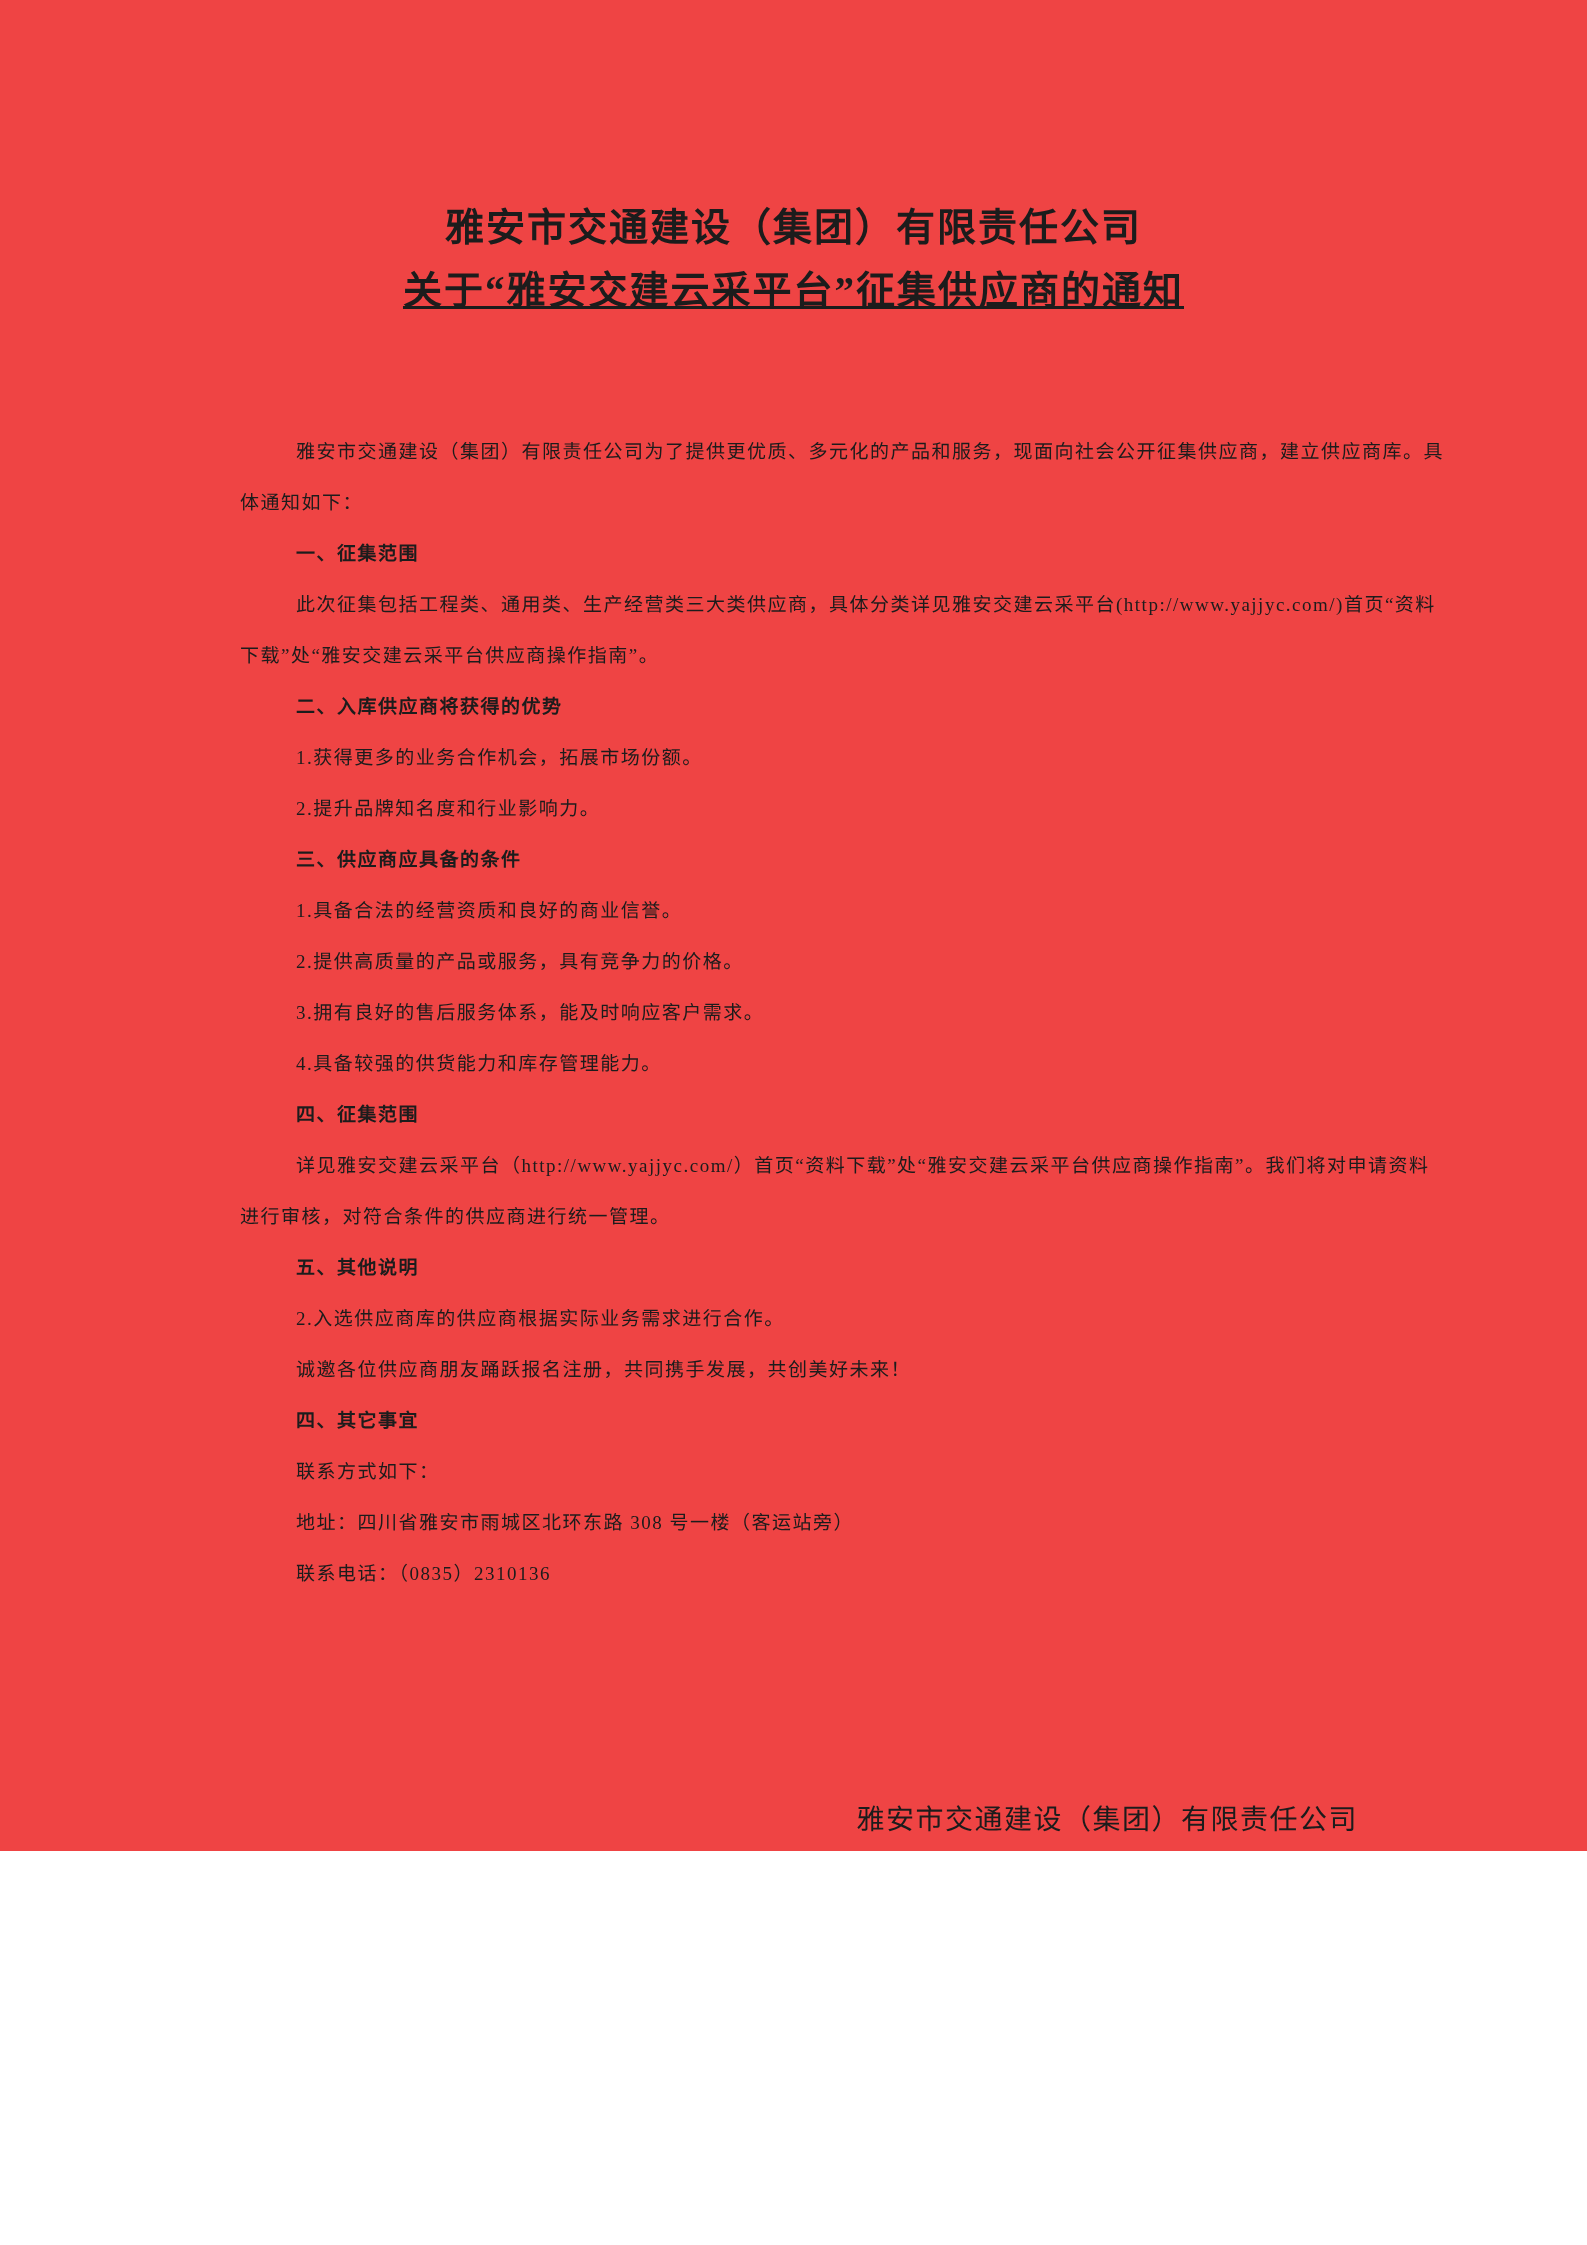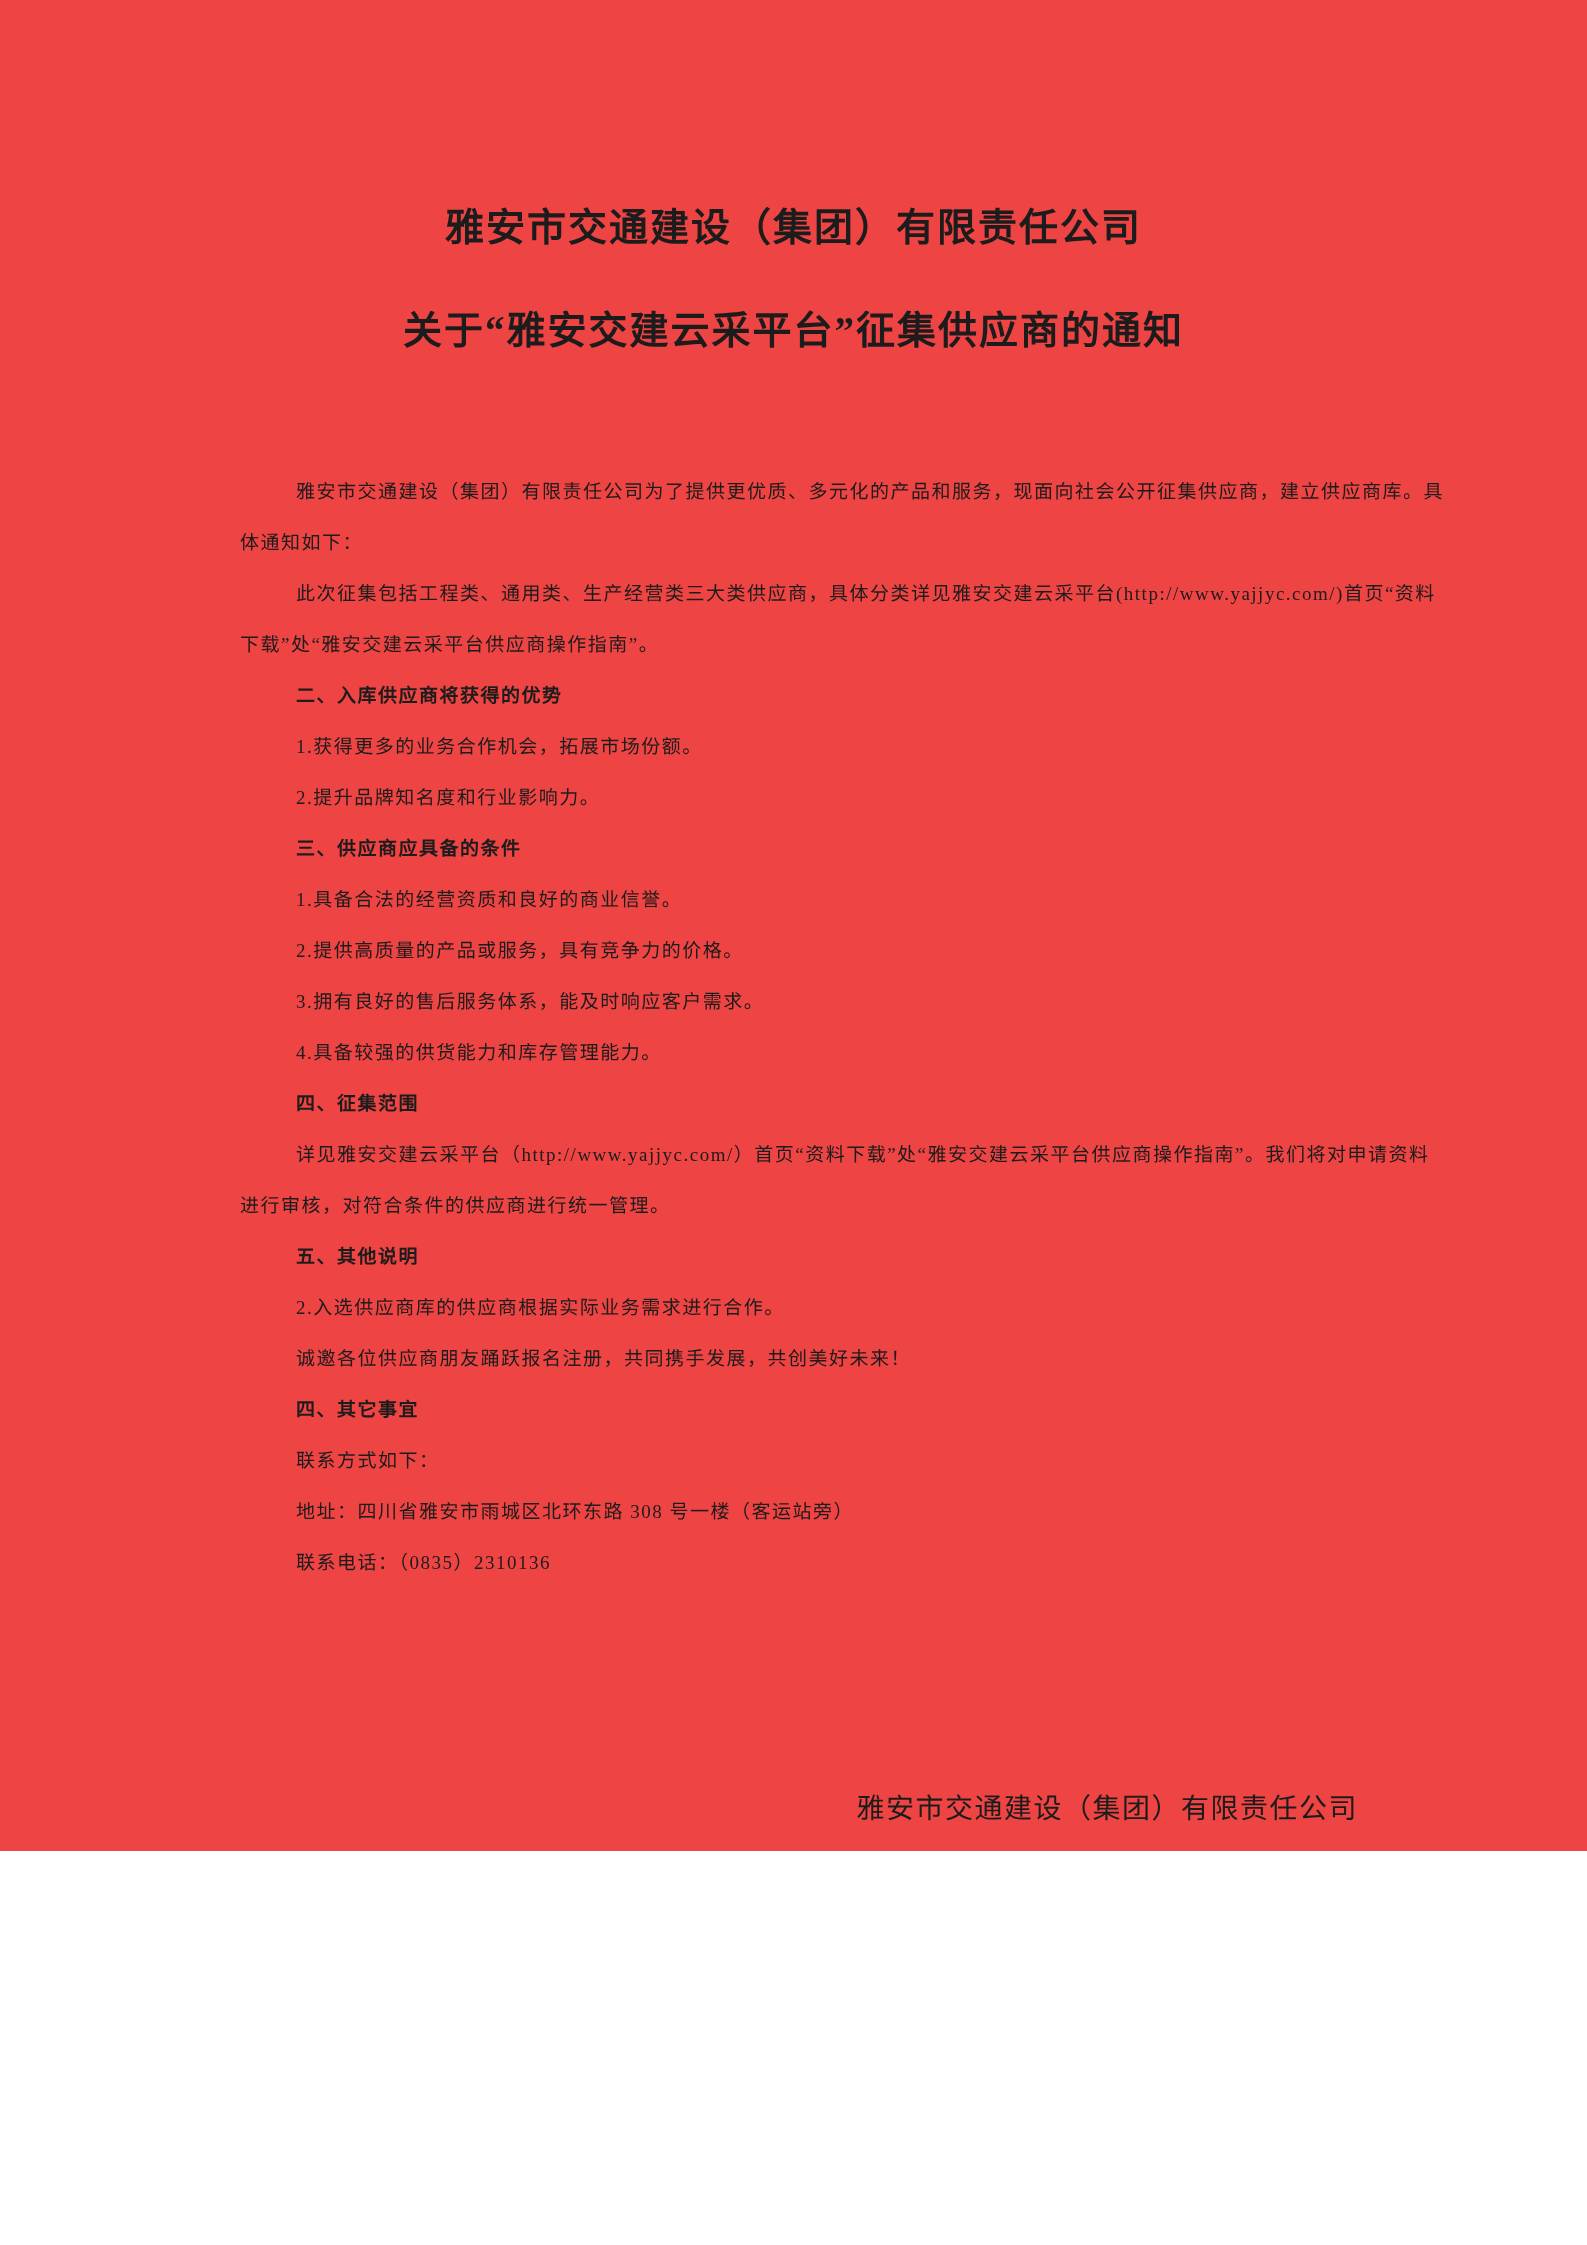--- a/index.html
+++ b/index.html
@@ -13,21 +13,21 @@
     color: #1c1c1c;
   }
   .title-block { padding-top: 206px; text-align: center; }
   .doc-title {
     margin: 0;
     font-size: 39px;
     font-weight: 700;
     line-height: 44px;
     letter-spacing: 2px;
   }
-  .doc-title + .doc-title { margin-top: 59px; }
+  .doc-title + .doc-title { margin-top: 19px; text-decoration: underline; }
   .doc-body {
     margin: 113px 142px 0 240px; 
     font-size: 19px;
     line-height: 51px;
     letter-spacing: 1.5px;
     text-align: left;
   }
   .doc-body p { margin: 0; text-indent: 56px; }
   .doc-body p.heading { font-weight: 700; }
   .signature {
@@ -47,20 +47,21 @@
 <div class="page">
 
   <div class="title-block">
     <h1 class="doc-title">雅安市交通建设（集团）有限责任公司</h1>
     <h1 class="doc-title">关于“雅安交建云采平台”征集供应商的通知</h1>
   </div>
 
   <div class="doc-body">
 
   <p class="para">雅安市交通建设（集团）有限责任公司为了提供更优质、多元化的产品和服务，现面向社会公开征集供应商，建立供应商库。具体通知如下：</p>
+      <p class="heading">一、征集范围</p>
       <p class="para">此次征集包括工程类、通用类、生产经营类三大类供应商，具体分类详见雅安交建云采平台(http://www.yajjyc.com/)首页“资料下载”处“雅安交建云采平台供应商操作指南”。</p>
       <p class="heading">二、入库供应商将获得的优势</p>
       <p class="para">1.获得更多的业务合作机会，拓展市场份额。</p>
       <p class="para">2.提升品牌知名度和行业影响力。</p>
       <p class="heading">三、供应商应具备的条件</p>
       <p class="para">1.具备合法的经营资质和良好的商业信誉。</p>
       <p class="para">2.提供高质量的产品或服务，具有竞争力的价格。</p>
       <p class="para">3.拥有良好的售后服务体系，能及时响应客户需求。</p>
       <p class="para">4.具备较强的供货能力和库存管理能力。</p>
       <p class="heading">四、征集范围</p>

